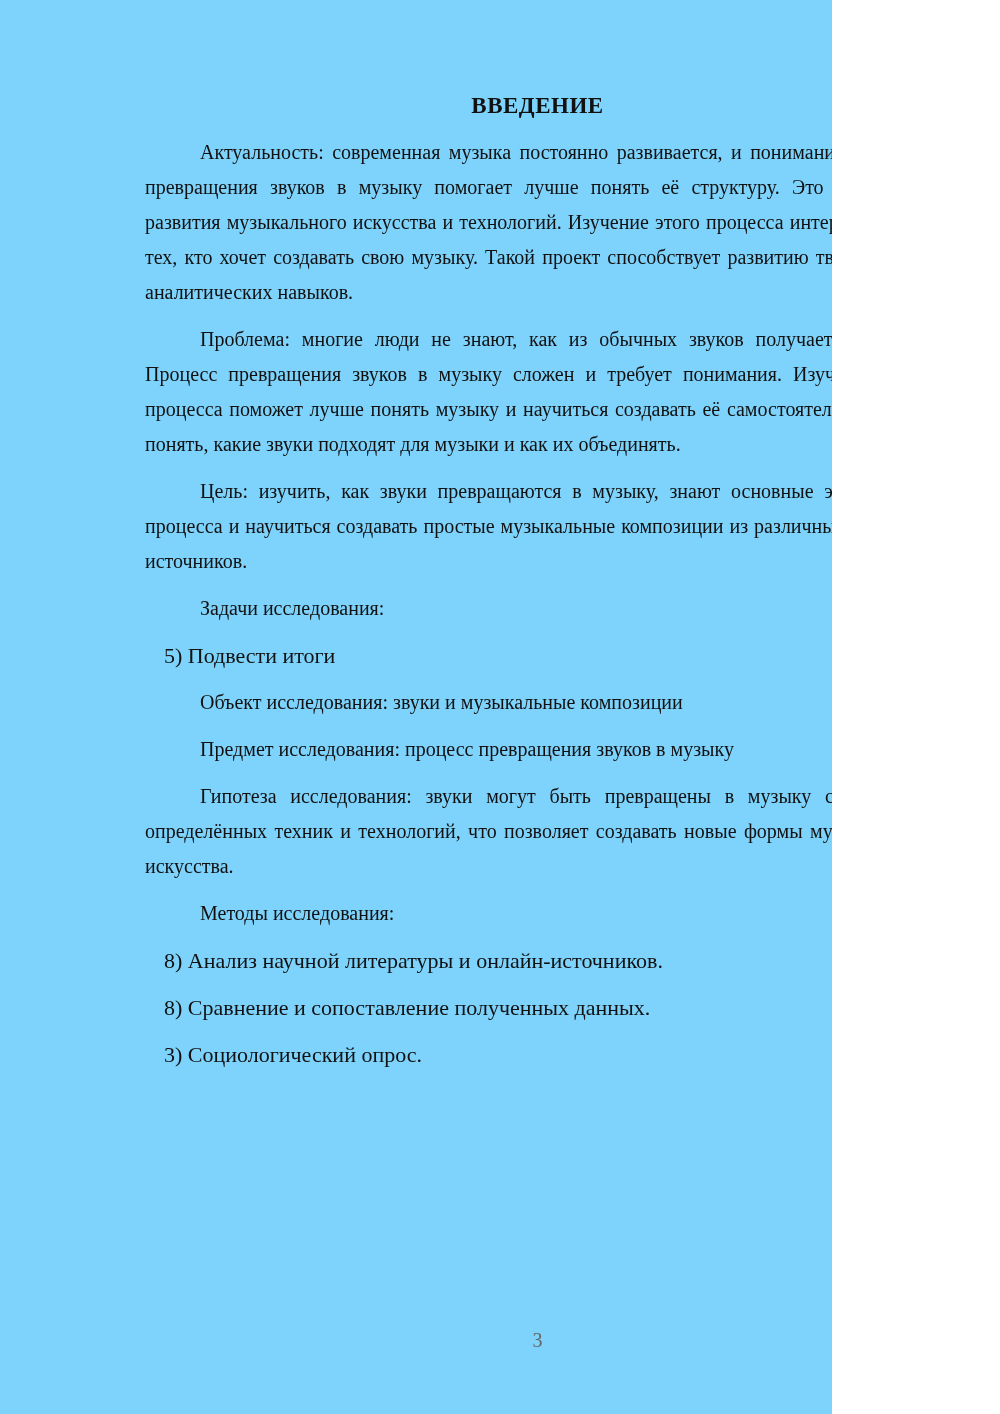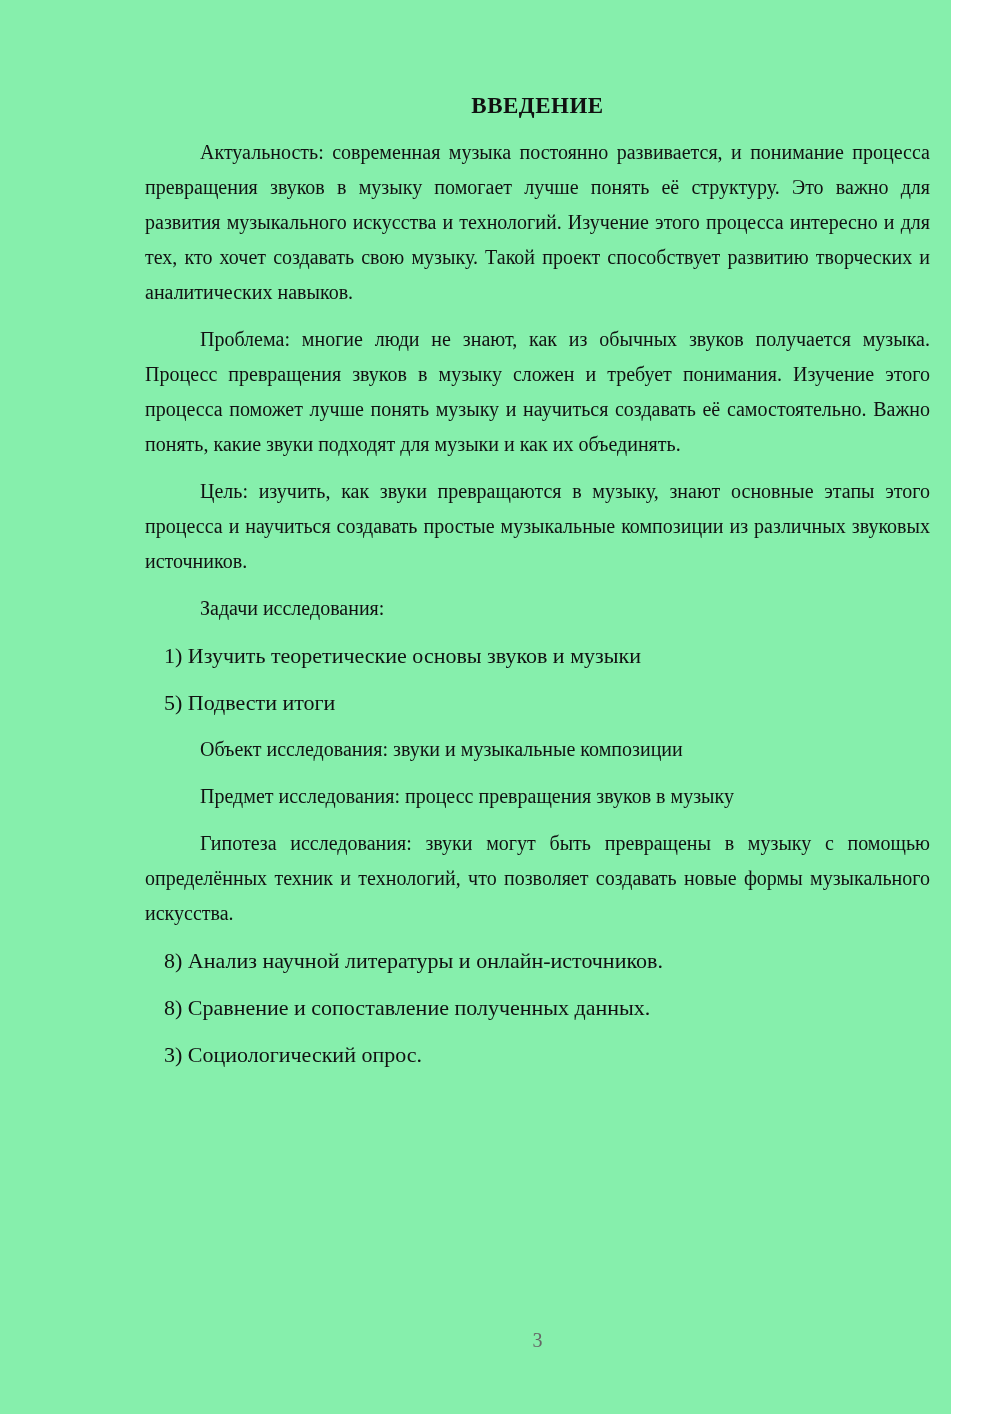--- a/index.html
+++ b/index.html
@@ -3,23 +3,23 @@
 <meta charset="utf-8">
 <title>ВВЕДЕНИЕ</title>
 <style>
   html, body {
     margin: 0;
     padding: 0;
     background: #ffffff;
   }
   .page {
     position: relative;
-    width: 951px;
+    width: 832px;
     height: 1414px;
-    background: #86efac;
+    background: #7dd3fc;
     overflow: hidden;
     font-family: "Liberation Serif", "DejaVu Serif", serif;
     color: #111111;
   }
   .content {
     position: absolute;
     left: 145px;
     top: 0;
     width: 785px;
   }
@@ -65,29 +65,29 @@
     <h1 class="doc-title">ВВЕДЕНИЕ</h1>
 
     <p class="para">Актуальность: современная музыка постоянно развивается, и понимание процесса превращения звуков в музыку помогает лучше понять её структуру. Это важно для развития музыкального искусства и технологий. Изучение этого процесса интересно и для тех, кто хочет создавать свою музыку. Такой проект способствует развитию творческих и аналитических навыков.</p>
 
     <p class="para">Проблема: многие люди не знают, как из обычных звуков получается музыка. Процесс превращения звуков в музыку сложен и требует понимания. Изучение этого процесса поможет лучше понять музыку и научиться создавать её самостоятельно. Важно понять, какие звуки подходят для музыки и как их объединять.</p>
 
     <p class="para">Цель: изучить, как звуки превращаются в музыку, знают основные этапы этого процесса и научиться создавать простые музыкальные композиции из различных звуковых источников.</p>
 
     <p class="para">Задачи исследования:</p>
 
-    <p class="list-item">1) Изучить теоретические основы звуков и музыки</p>
     <p class="list-item">5) Подвести итоги</p>
 
     <p class="para">Объект исследования: звуки и музыкальные композиции</p>
 
     <p class="para">Предмет исследования: процесс превращения звуков в музыку</p>
 
     <p class="para">Гипотеза исследования: звуки могут быть превращены в музыку с помощью определённых техник и технологий, что позволяет создавать новые формы музыкального искусства.</p>
 
+    <p class="para">Методы исследования:</p>
 
     <p class="list-item">8) Анализ научной литературы и онлайн-источников.</p>
     <p class="list-item">8) Сравнение и сопоставление полученных данных.</p>
     <p class="list-item">3) Социологический опрос.</p>
 
   </div>
 
   <div class="page-footer">3</div>
 </div>
 

